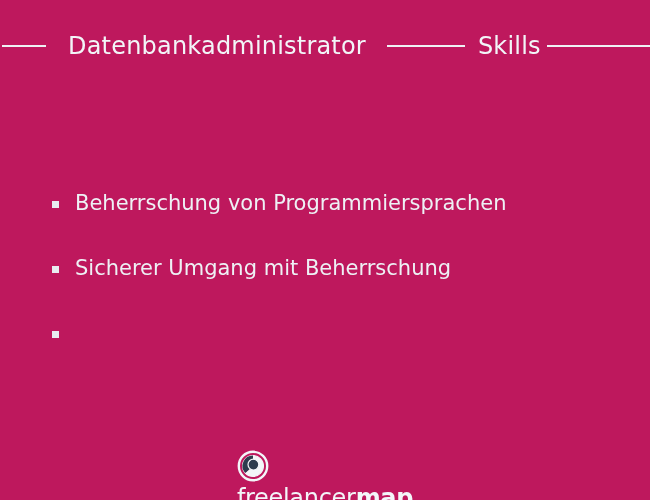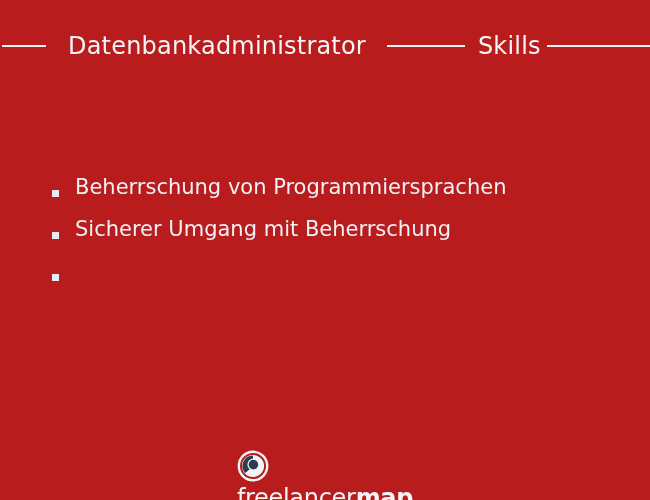--- a/index.html
+++ b/index.html
@@ -10,21 +10,21 @@
     width: 650px;
     height: 500px;
     overflow: hidden;
     font-family: "DejaVu Sans", "Liberation Sans", sans-serif;
   }
 
   #slide {
     position: relative;
     width: 650px;
     height: 500px;
-    background: #b91c1c;
+    background: #be185d;
     box-sizing: border-box;
   }
 
   
   #header {
     position: absolute;
     left: 0;
     top: 26px;
     width: 650px;
     height: 40px;
@@ -57,22 +57,23 @@
     position: absolute;
     left: 52px;
     top: 166px;
     width: 560px;
     list-style: none;
     margin: 0;
     padding: 0;
   }
   #skills-list li {
     display: flex;
-    align-items: center;
+    align-items: flex-start;
     height: 42px;
+    margin-top: 23px;
   }
   .bullet-marker {
     flex: 0 0 auto;
     width: 7px;
     height: 7px;
     background: #e8ecf0;
     margin-top: 12px;
     margin-right: 16px;
   }
   .bullet-text {

